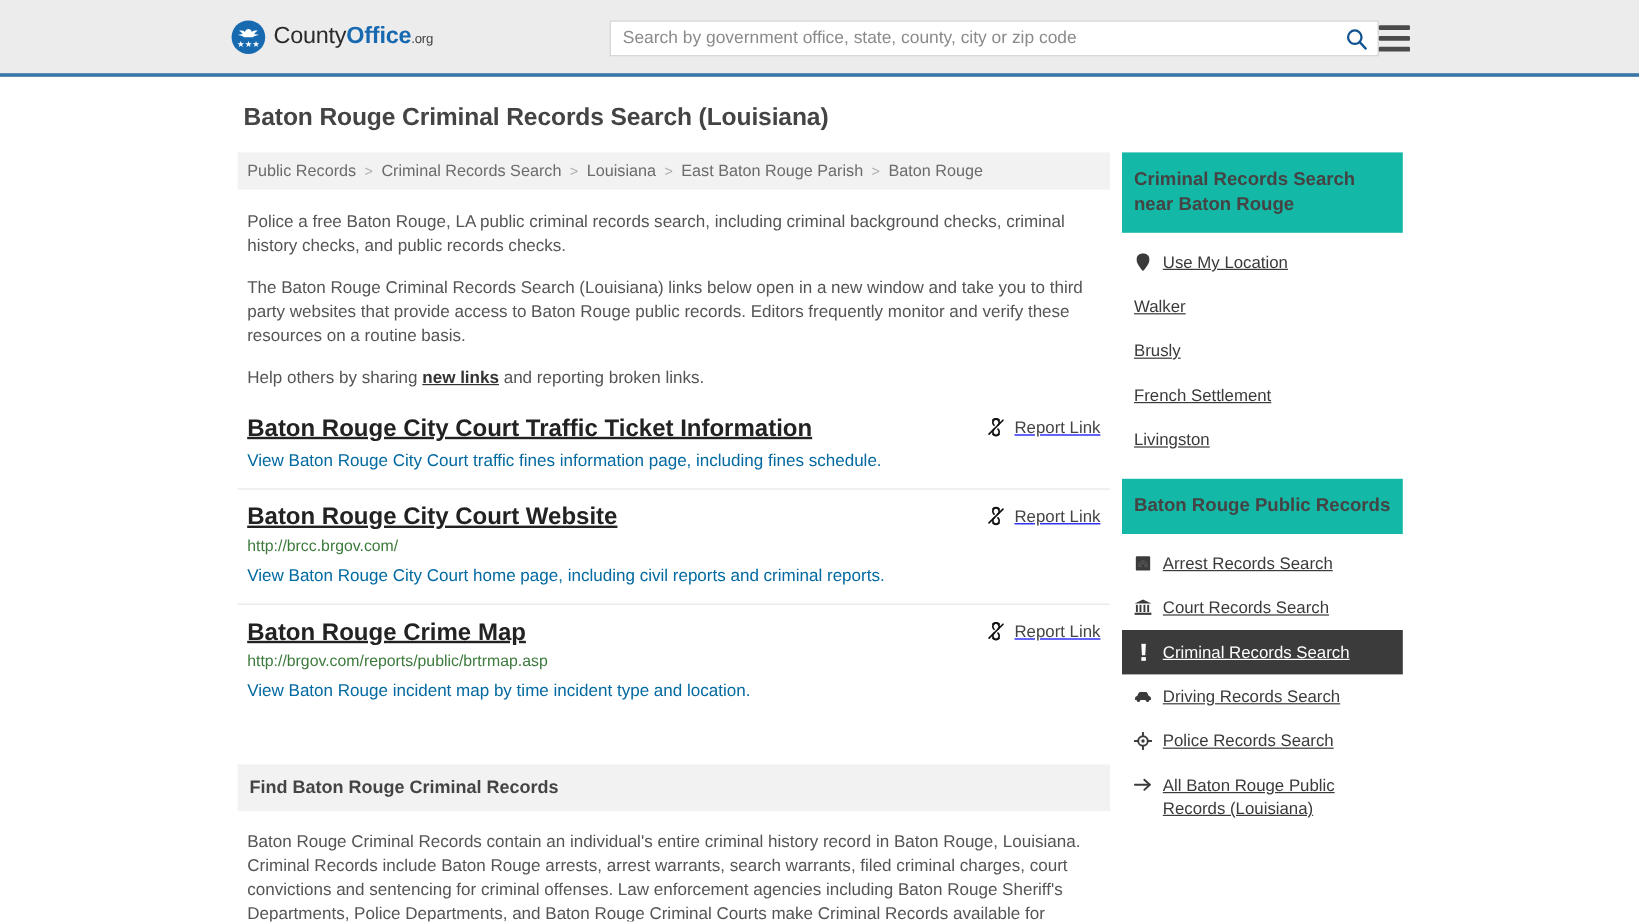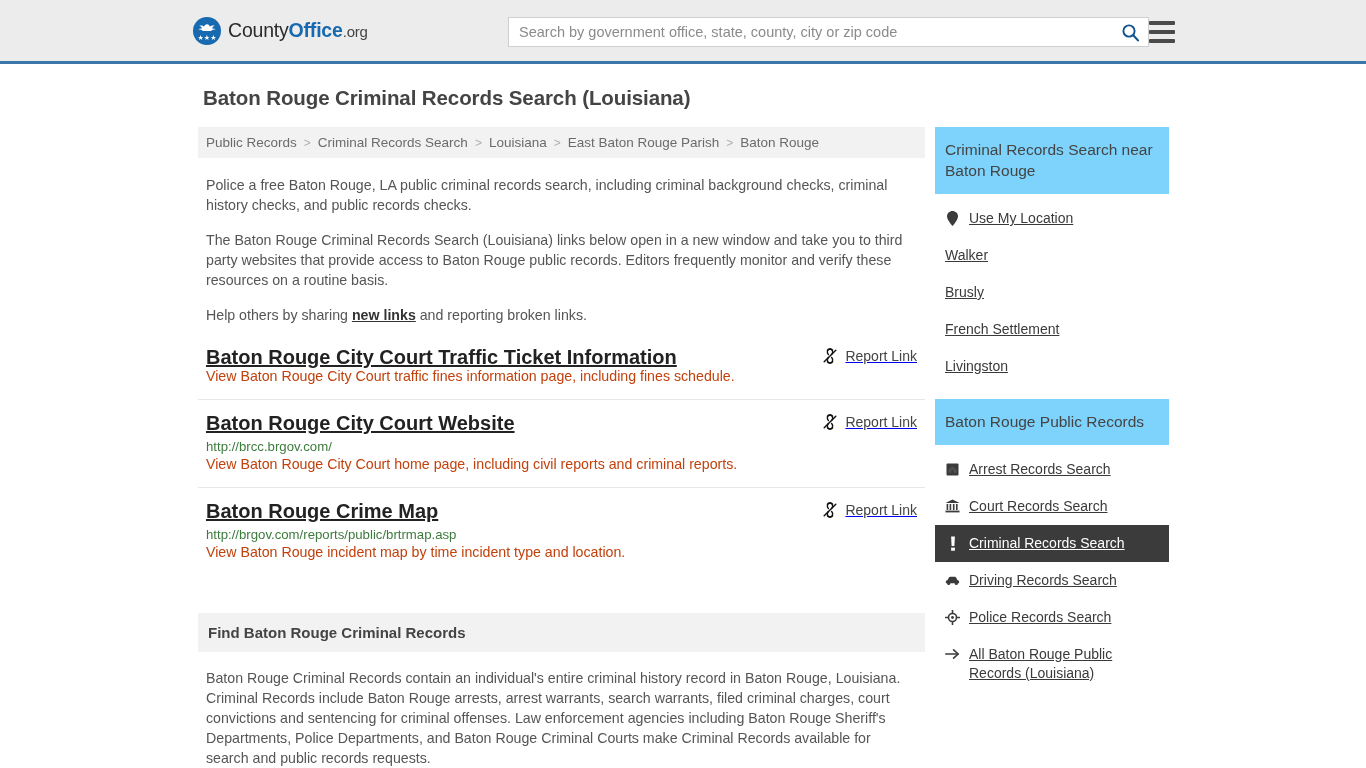--- a/index.html
+++ b/index.html
@@ -54,21 +54,21 @@
     white-space: nowrap;
   }
   .brand-text {
     font-size: 19.5px;
     color: #2b2b2b;
     letter-spacing: -0.2px;
     white-space: nowrap;
   }
   .brand-text .b-office { color: #1769b0; font-weight: bold; }
   .brand-text .b-county { font-weight: normal; }
-  .brand-text .b-org { font-size: 15px; color: #444; }
+  .brand-text .b-org { font-size: 11px; color: #444; }
 
   .search-wrap {
     position: absolute;
     left: 508px;
     top: 17px;
     width: 641px;
     height: 30px;
     background: #ffffff;
     border: 1px solid #cfcfcf;
     display: flex;
@@ -203,23 +203,23 @@
   }
   .link-url {
     display: block;
     margin-top: 5px;
     font-size: 13.2px;
     color: #3d7a3d;
     text-decoration: none;
     line-height: 17px;
   }
   .link-desc {
-    margin-top: 0;
+    margin-top: 8px;
     font-size: 14.2px;
-    color: #c2410c;
+    color: #0369a1;
     line-height: 19px;
   }
 
   
   .find-section { margin-top: 38px; }
   .find-header {
     background: #f2f2f2;
     padding: 11px 10px;
     font-size: 15px;
     font-weight: bold;
@@ -228,24 +228,24 @@
   .find-body {
     padding: 16px 8px 0 8px;
     font-size: 14.2px;
     line-height: 20px;
     color: #555555;
   }
 
   
   .side-panel { margin-bottom: 14px; }
   .side-head {
-    background: #7dd3fc;
+    background: #14b8a6;
     padding: 12px 10px 13px 10px;
     font-size: 15.5px;
-    font-weight: normal;
+    font-weight: bold;
     color: #444444;
     line-height: 21px;
   }
   .side-links { padding-top: 6px; }
   .side-link {
     display: flex;
     align-items: flex-start;
     gap: 9px;
     padding: 9px 10px;
     text-decoration: none;

